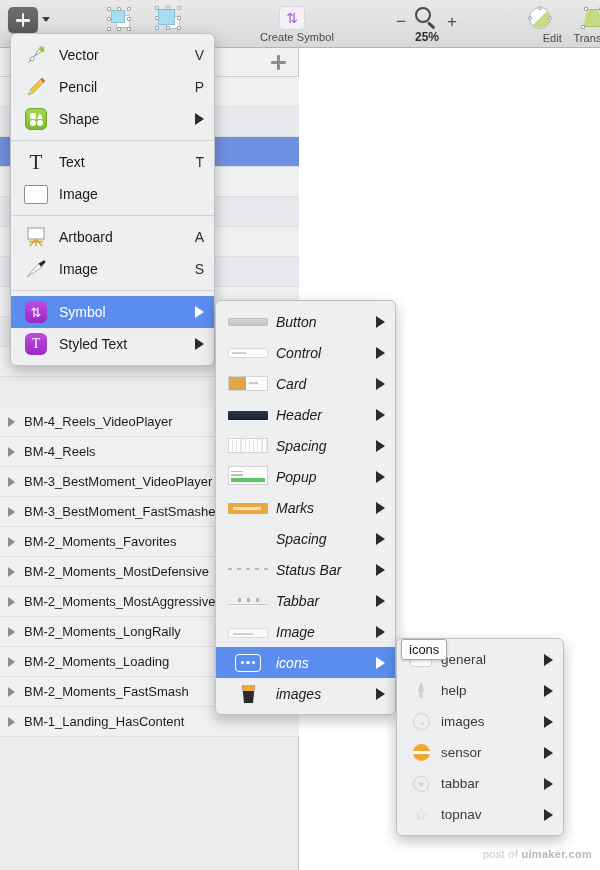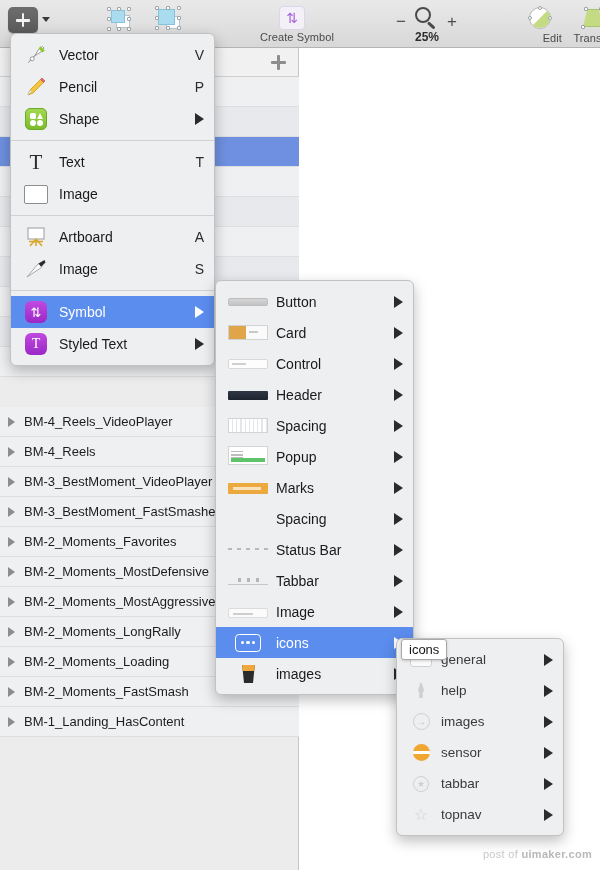--- a/index.html
+++ b/index.html
@@ -208,21 +208,21 @@
     color:#fff;font-size:13px;line-height:1;
   }
   .ic-styled {
     width:22px;height:22px;border-radius:6px;
     background:linear-gradient(180deg,#c04ae0,#9b27c6);
     display:flex;align-items:center;justify-content:center;
     color:#fff;font-size:14px;line-height:1;font-family:"Liberation Serif",serif;
   }
 
   
-  #menu2 { left:215px; top:280px; width:199px; }
+  #menu2 { left:215px; top:300px; width:181px;font-style:italic; }
   #menu2 .menu-item { height:31px; font-size:14px; }
   .th { width:40px; height:15px; margin-right:8px; flex:none; position:relative; }
   .th.button { background:linear-gradient(180deg,#d6d6d6,#c3c3c3); border-radius:2px;
     height:8px; margin-top:1px; border:1px solid #bdbdbd; }
   .th.card { background:#fff; border:1px solid #d2d2d2; height:15px; overflow:hidden;
     display:flex; }
   .th.card i { display:block; }
   .th.card i.img { width:17px; background:#e0a44a; height:100%; }
   .th.card i.ln { flex:1; background:#fafafa; position:relative; }
   .th.card i.ln::after { content:""; position:absolute; left:3px; top:5px;
@@ -559,31 +559,31 @@
 
 <div class="menu" id="menu2">
 
   <div class="menu-item">
     <span class="th button"></span>
     <span class="mi-label">Button</span>
     <span class="mi-arrow"></span>
   </div>
 
   <div class="menu-item">
+    <span class="th control"></span>
+    <span class="mi-label">Control</span>
+    <span class="mi-arrow"></span>
+  </div>
+
+  <div class="menu-item">
     <span class="th card">
         <i class="img"></i>
         <i class="ln"></i>
       </span>
     <span class="mi-label">Card</span>
-    <span class="mi-arrow"></span>
-  </div>
-
-  <div class="menu-item">
-    <span class="th control"></span>
-    <span class="mi-label">Control</span>
     <span class="mi-arrow"></span>
   </div>
 
   <div class="menu-item">
     <span class="th header"></span>
     <span class="mi-label">Header</span>
     <span class="mi-arrow"></span>
   </div>
 
   <div class="menu-item">

